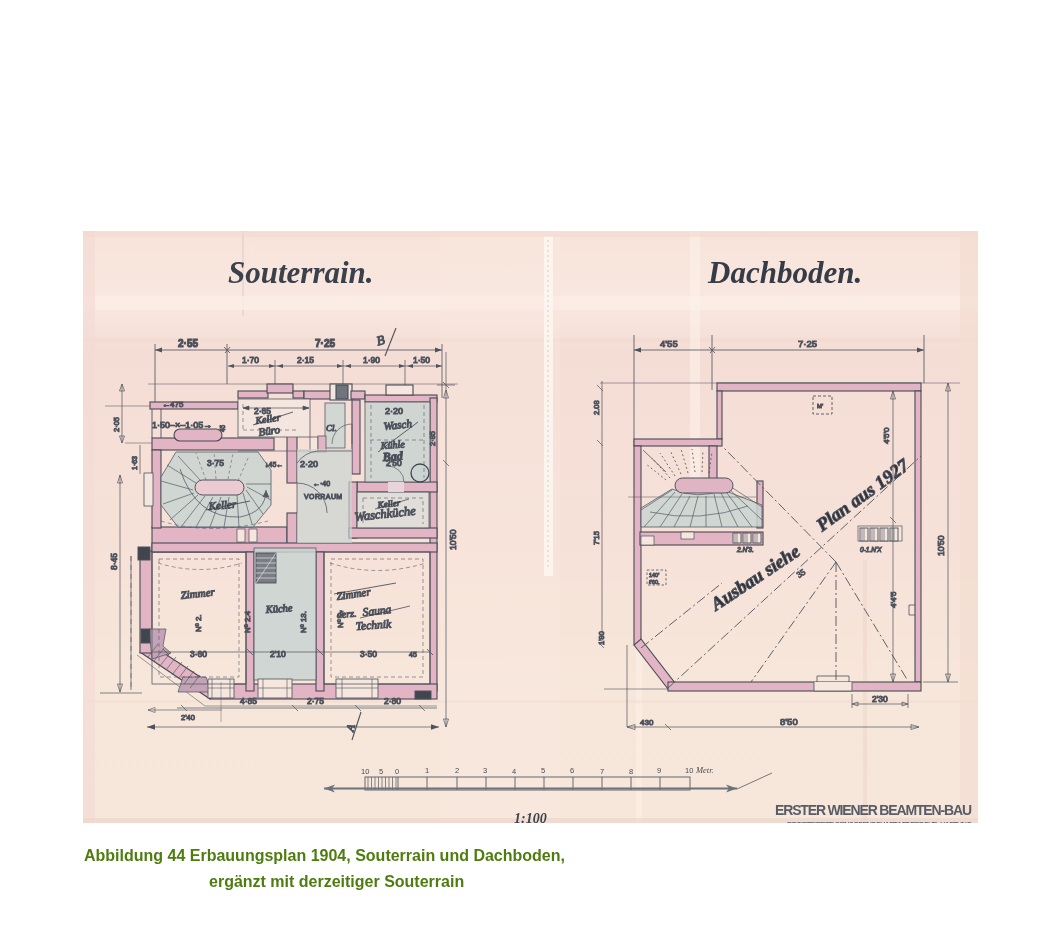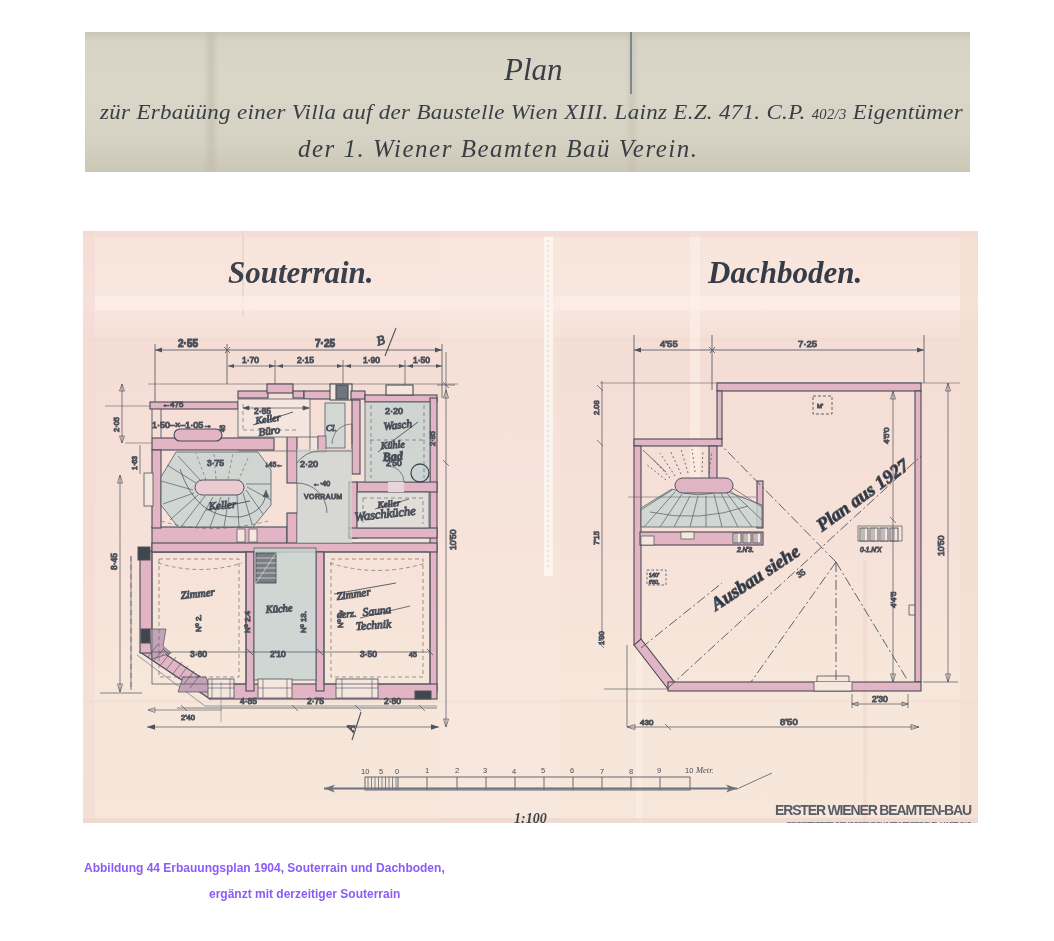--- a/index.html
+++ b/index.html
@@ -3,40 +3,28 @@
 <meta charset="utf-8">
 <style>
 html,body{margin:0;padding:0;background:#ffffff;}
 #page{position:relative;width:1054px;height:941px;background:#ffffff;overflow:hidden;font-family:"Liberation Sans",sans-serif;}
 #strip{position:absolute;left:85px;top:32px;width:885px;height:140px;
 background:linear-gradient(180deg,#cbc7b7 0%,#d7d3c5 7%,#dad6c8 40%,#d6d2c3 78%,#cbc7b6 100%);}
 #strip .streak1{position:absolute;left:118px;top:0;width:16px;height:140px;background:linear-gradient(90deg,rgba(255,255,255,0),rgba(190,184,168,.55),rgba(255,255,255,0));}
 #strip .streak2{position:absolute;left:540px;top:0;width:14px;height:140px;background:linear-gradient(90deg,rgba(255,255,255,0),rgba(195,189,173,.5),rgba(255,255,255,0));}
 #strip .fold{position:absolute;left:545px;top:0;width:2px;height:62px;background:#7d8698;}
 .hw{position:absolute;color:#3a3f46;font-family:"Liberation Serif",serif;font-style:italic;white-space:nowrap;}
-#cap{position:absolute;left:84px;top:843px;width:700px;color:#8b5cf6;font-weight:bold;font-size:12px;line-height:26px;font-family:"Liberation Sans",sans-serif;white-space:nowrap;margin-top:12px;}
+#cap{position:absolute;left:84px;top:843px;width:700px;color:#4d7c0f;font-weight:bold;font-size:16px;line-height:26px;font-family:"Liberation Sans",sans-serif;white-space:nowrap;}
 #cap .c2{display:block;margin-left:125px;}
 #sheet{position:absolute;left:83px;top:231px;}
 </style>
 </head>
 <body>
 <div id="page">
 
-<div id="strip">
-<div class="streak1"></div>
-<div class="streak2"></div>
-
-<div class="fold"></div>
-
-<div class="hw" style="left:419px;top:20px;font-size:31px;">Plan</div>
-
-<div class="hw" style="left:15px;top:67px;font-size:22px;letter-spacing:0.3px;transform:scaleX(1.045);transform-origin:0 0;">zür Erbaüüng einer Villa auf der Baustelle Wien XIII. Lainz E.Z. 471. C.P. <span style="font-size:14px;">402/3</span> Eigentümer</div>
-
-<div class="hw" style="left:213px;top:103px;font-size:25px;letter-spacing:1.5px;">der 1. Wiener Beamten Baü Verein.</div>
-</div>
 
 <svg id="sheet" width="895" height="592" viewBox="83 231 895 592">
 <defs>
 <linearGradient id="shbg" x1="0" y1="0" x2="0" y2="1">
 <stop offset="0" stop-color="#f7e3da"></stop>
 <stop offset="0.12" stop-color="#f9e8e0"></stop>
 <stop offset="0.2" stop-color="#f4ddd5"></stop>
 <stop offset="0.52" stop-color="#f6e1d8"></stop>
 <stop offset="0.75" stop-color="#f7e6da"></stop>
 <stop offset="1" stop-color="#f6e7da"></stop>

